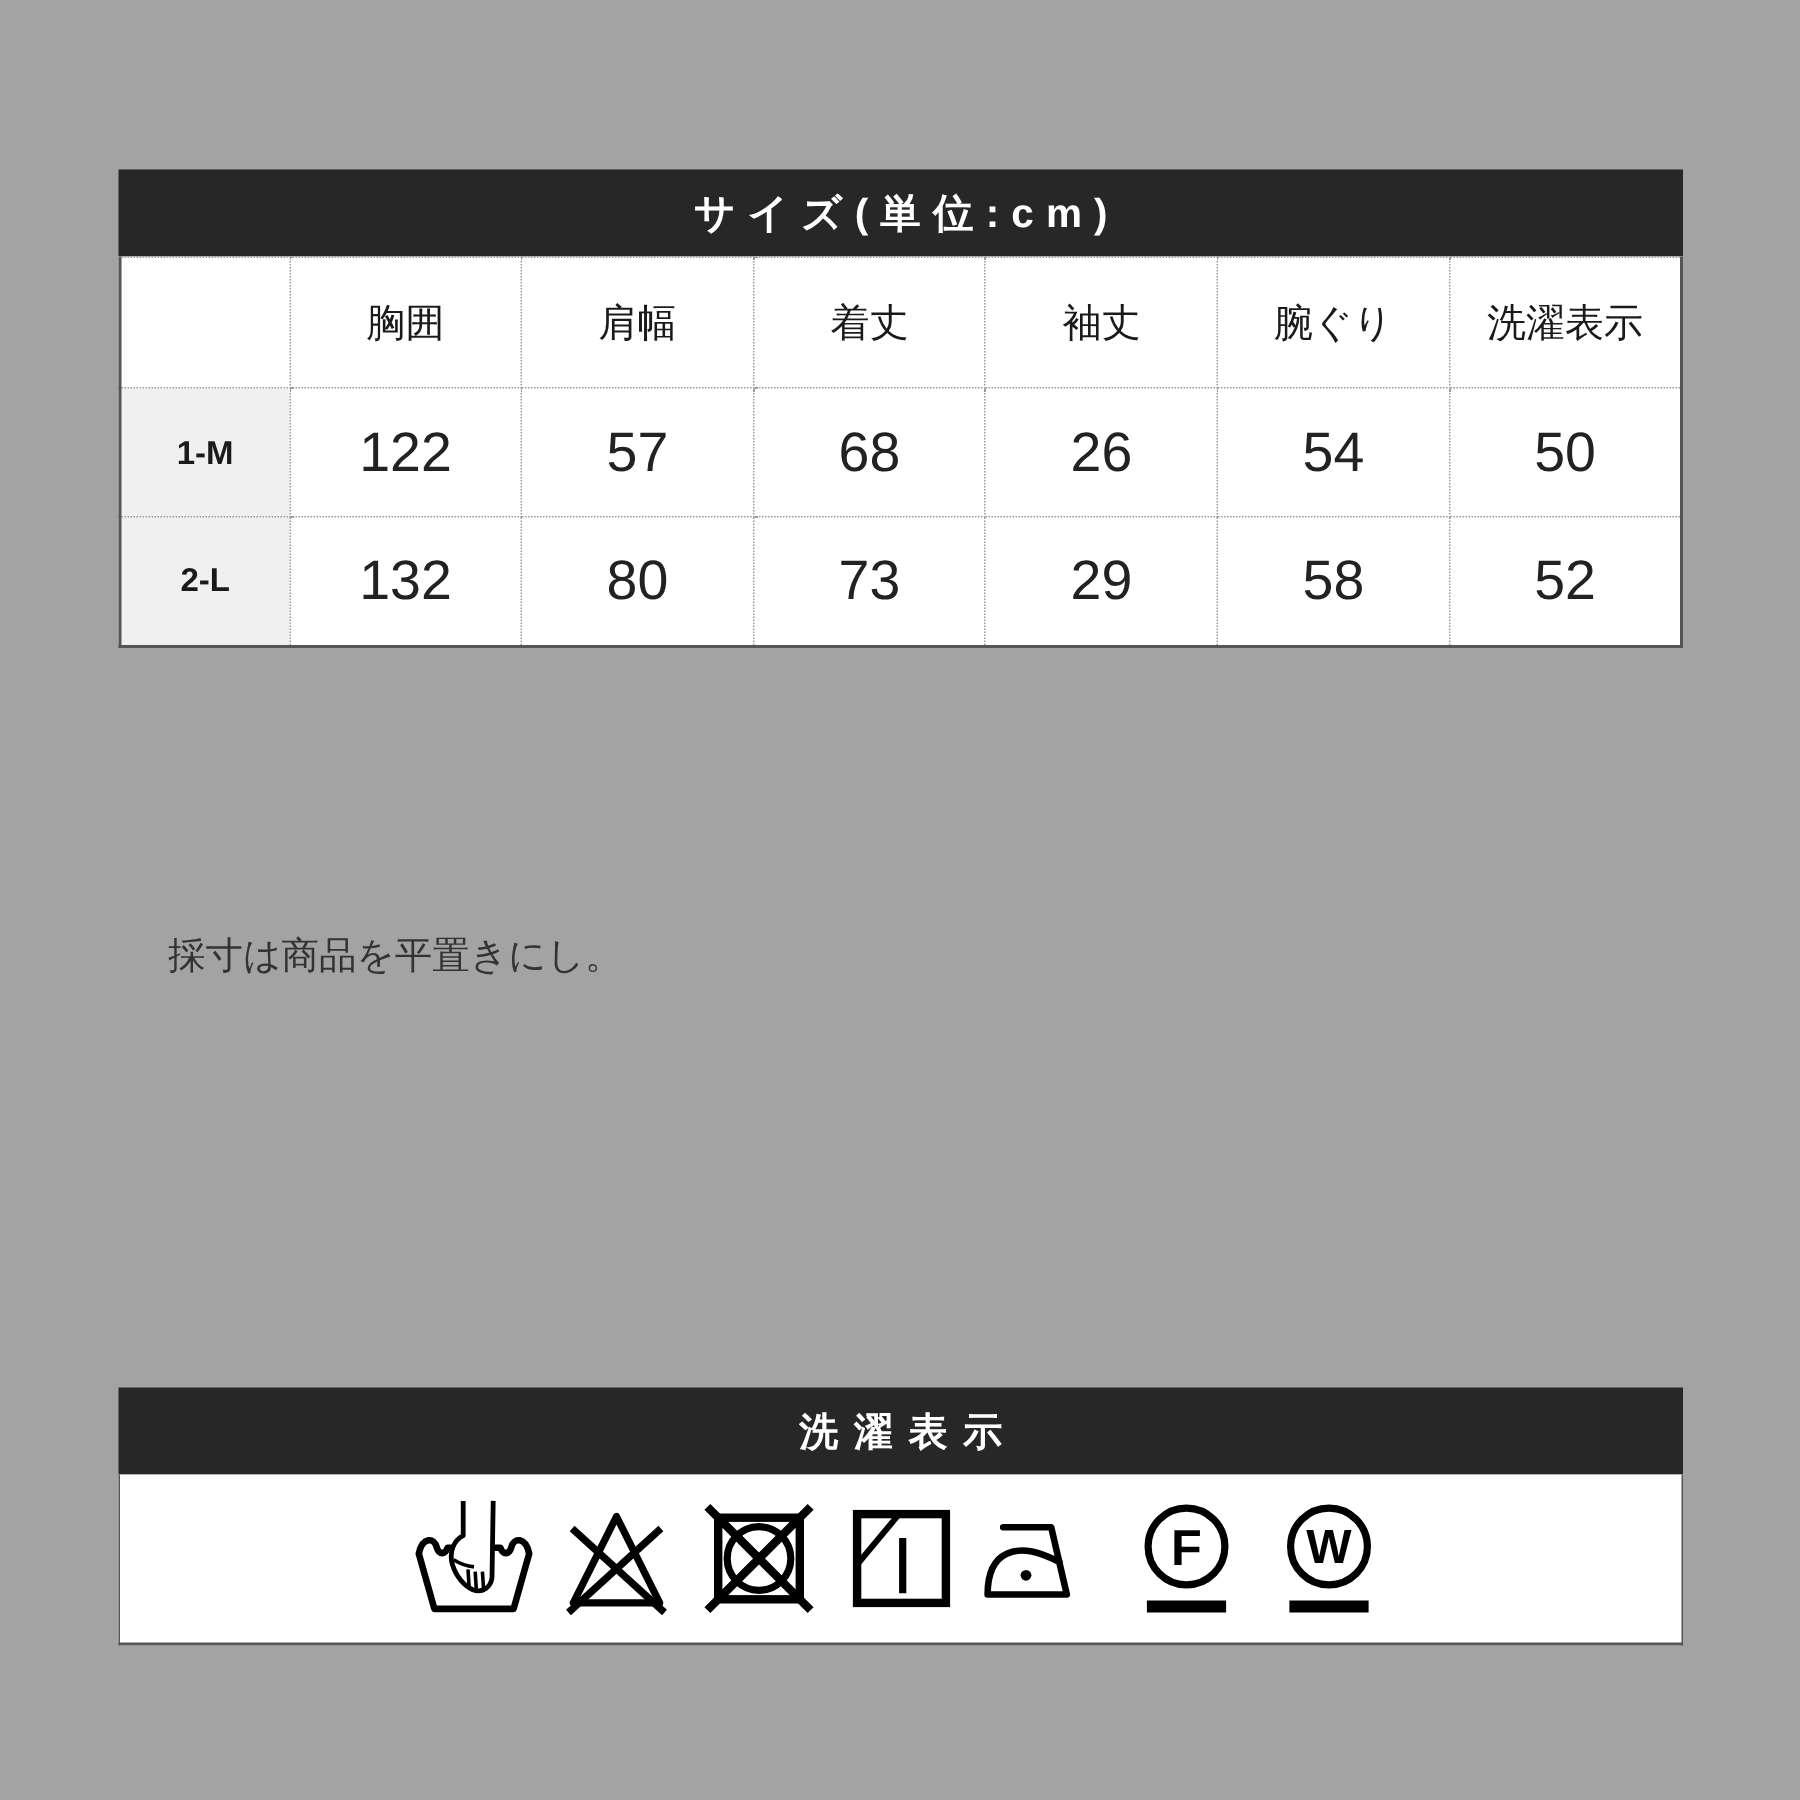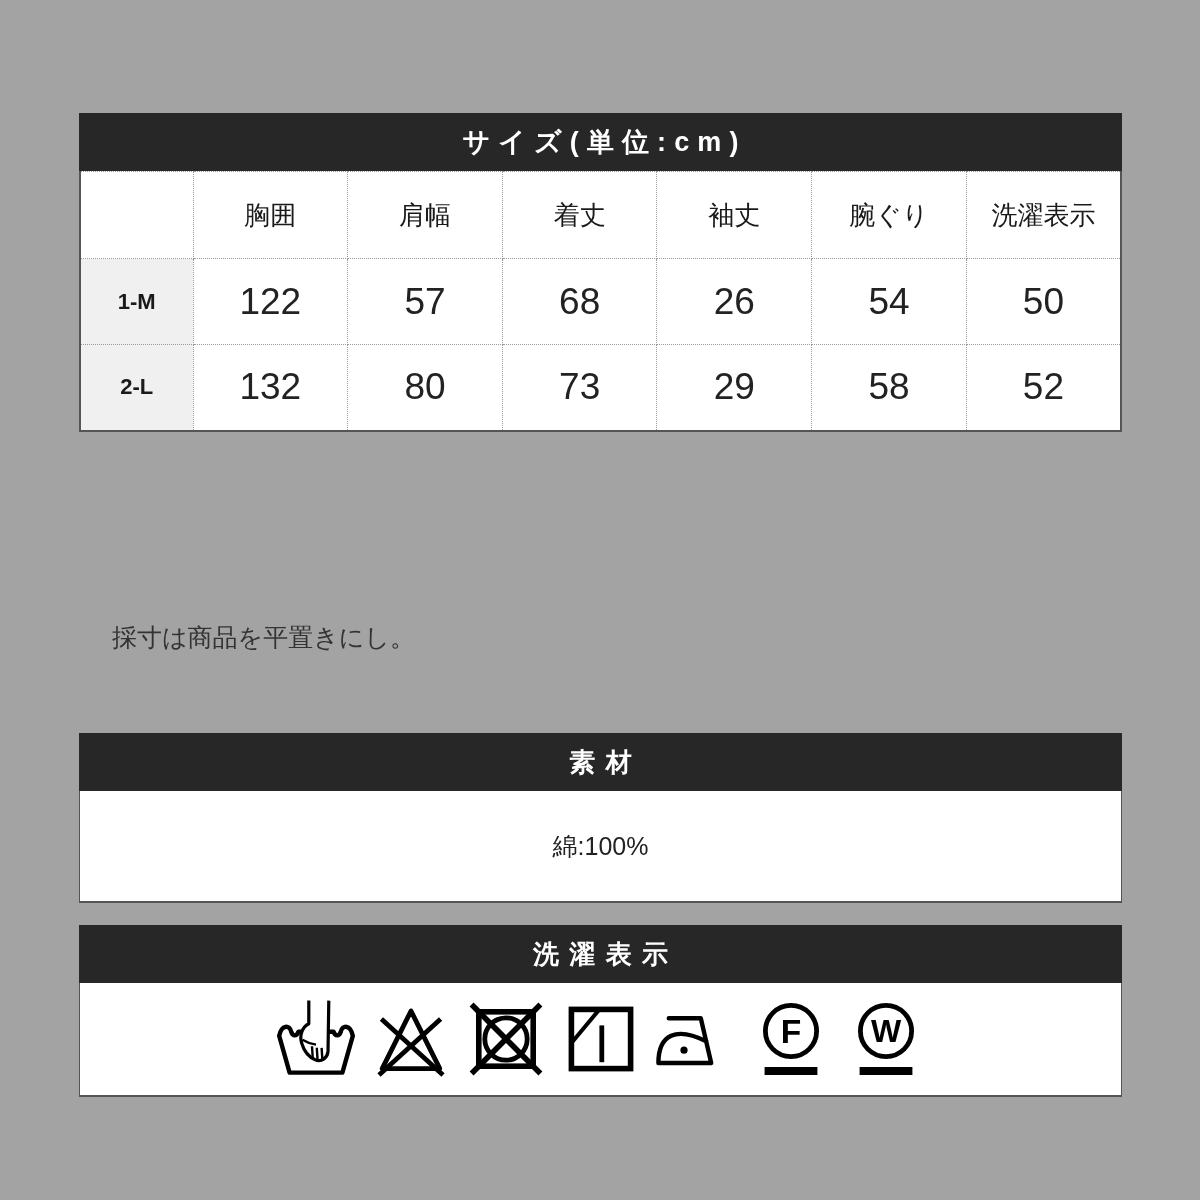--- a/index.html
+++ b/index.html
@@ -89,24 +89,20 @@
       </tr>
     </tbody>
       </table>
   </div>
 
 
   <div class="note note-2">
     <div class="note-line">採寸は商品を平置きにし。</div>
   </div>
 
-  <div class="panel material-panel">
-    <div class="panel-header">素材</div>
-    <div class="panel-body">綿:100%</div>
-  </div>
 
   <div class="panel laundry-panel">
     <div class="panel-header">洗濯表示</div>
     <div class="panel-body">
 
       <svg viewBox="0 0 100 100">
         <path d="M4,46 C7,32 17,32 19,41 C21,47 26,47 28,41 L72,41 C74,47 79,47 81,41 C83,32 93,32 96,46 L83,92 L17,92 Z" fill="none" stroke="#000" stroke-width="5.5" stroke-linejoin="round"></path>
         <path d="M41,2 L41,31 C33,35 29,45 32,55 C35,65 42,73 49,76 C57,79 64,74 65,66 L66,2" fill="#fff" stroke="#000" stroke-width="4" stroke-linejoin="round"></path>
         <path d="M46,75 L45,59 M52,77 L51,61 M58,76 L57,61 M33,51 Q41,56 50,57" fill="none" stroke="#000" stroke-width="3"></path>
       </svg>

